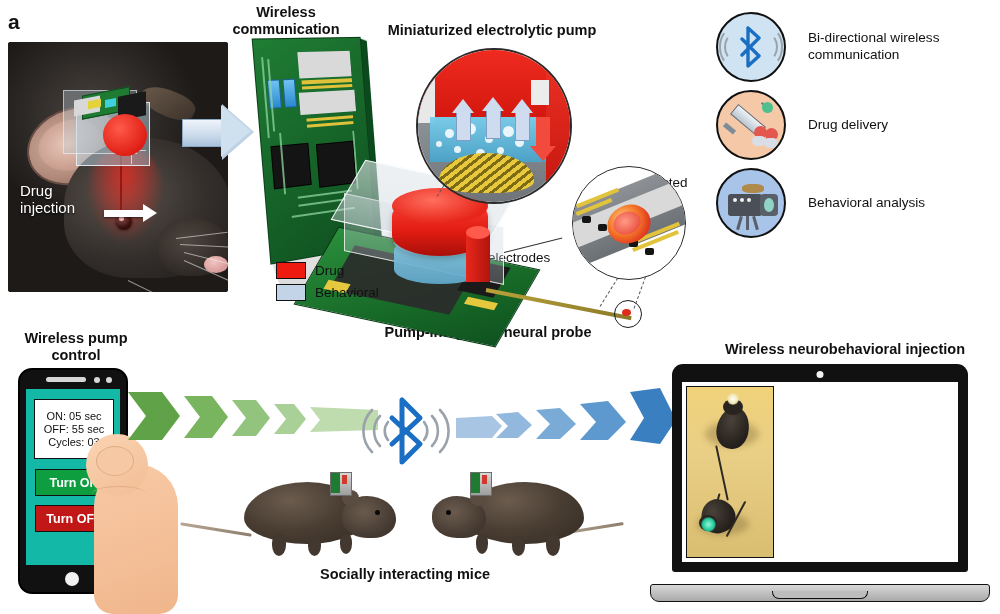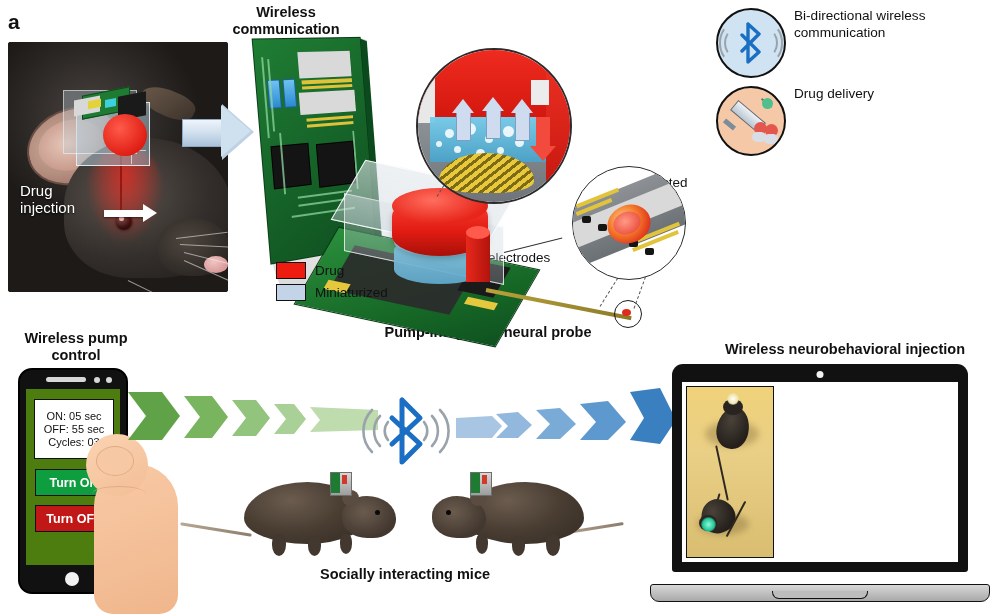--- a/index.html
+++ b/index.html
@@ -169,21 +169,21 @@
   .solid-leader{position:absolute;border-top:1.4px solid #333;transform-origin:left center;}
 
   
   #legend{left:276px;top:262px;}
   .lg-row{display:flex;align-items:center;gap:9px;margin-bottom:5px;}
   .lg-sw{width:28px;height:15px;border:1.6px solid #111;}
   .lg-txt{font-size:13.5px;}
 
   
   #features{left:716px;top:8px;width:280px;}
-  .feat{display:flex;align-items:flex-start;gap:8px;height:78px;}
+  .feat{display:flex;align-items:center;gap:22px;height:78px;}
   .feat-ic{width:66px;height:66px;border-radius:50%;border:2.4px solid #111;position:relative;flex:0 0 auto;overflow:hidden;}
   .feat-tx{font-size:13.6px;line-height:1.25;color:#111;}
   
   .bt-glyph{position:absolute;left:50%;top:50%;transform:translate(-50%,-50%);}
   .bt-arc{position:absolute;border:2.2px solid #9aa3ab;border-radius:50%;}
   
   .syr-body{position:absolute;width:34px;height:11px;background:linear-gradient(180deg,#eef2f6,#b9c6d2);
     border:1.4px solid #5c6b79;transform:rotate(40deg);left:12px;top:22px;}
   .syr-plunger{position:absolute;width:13px;height:5px;background:#7d8c99;transform:rotate(40deg);left:5px;top:34px;}
   .syr-needle{position:absolute;width:13px;height:2px;background:#6b7a88;transform:rotate(40deg);left:42px;top:14px;}
@@ -200,21 +200,21 @@
   .cam-lens{position:absolute;left:42px;top:24px;width:18px;height:22px;background:#5a6069;border-radius:4px;}
   .cam-glass{position:absolute;left:46px;top:28px;width:10px;height:14px;border-radius:50%;background:#8fd4c6;}
   .cam-dot{position:absolute;width:4px;height:4px;border-radius:50%;background:#f0f0f0;top:28px;}
   .cam-top{position:absolute;left:24px;top:14px;width:22px;height:9px;border-radius:40%;background:#b08a4a;}
   .cam-leg{position:absolute;width:3px;height:14px;background:#5a6069;top:46px;}
 
   
   #phone{left:18px;top:368px;width:106px;height:222px;background:#111;border-radius:14px;border:2px solid #000;}
   .ph-speak{position:absolute;left:26px;top:7px;width:40px;height:5px;border-radius:3px;background:#d8d8d8;}
   .ph-cam{position:absolute;width:6px;height:6px;border-radius:50%;background:#d8d8d8;top:7px;}
-  .ph-screen{position:absolute;left:6px;top:19px;width:94px;height:176px;background:#4d7c0f;}
+  .ph-screen{position:absolute;left:6px;top:19px;width:94px;height:176px;background:#14b8a6;}
   .ph-info{position:absolute;left:8px;top:10px;width:78px;height:58px;border:1.4px solid #111;background:#fff;
     display:flex;flex-direction:column;justify-content:center;align-items:center;gap:1px;}
   .ph-info div{font-size:11px;color:#111;}
   .ph-btn{position:absolute;left:9px;width:76px;height:25px;border:1.6px solid #111;display:flex;
     align-items:center;justify-content:center;color:#fff;font-size:12.5px;font-weight:bold;}
   #phone-btn-on{top:80px;background:#0f9e3f;}
   #phone-btn-off{top:116px;background:#c11717;}
   .ph-home{position:absolute;left:45px;bottom:6px;width:14px;height:14px;border-radius:50%;background:#f2f2f2;}
   
   #finger{left:86px;top:434px;width:92px;height:180px;}
@@ -309,20 +309,21 @@
     <div class="inj-arrow"></div>
   </div>
 
   <div class="abs" id="big-arrow">
     <div class="ba-shaft"></div>
       <div class="ba-head"></div>
       <div class="ba-head2"></div>
   </div>
 
   <div class="abs lbl" id="title-wireless-module">Wireless<br>communication<br>module</div>
+  <div class="abs lbl" id="title-pump">Miniaturized electrolytic pump</div>
   <div class="abs lbl" id="title-probe">Pump-integrated neural probe</div>
   <div class="abs" id="label-microelectrodes">Microelectrodes</div>
   <div class="abs" id="label-ejected-drug">Ejected<br>drug</div>
 
   <div class="abs" id="pcb-base"></div>
   <div class="abs" id="pcb-module">
     <div class="pcb-body"></div>
     <div class="pcb-edge"></div>
     <div class="pcb-pad" style="left:46px;top:14px;width:58px;height:26px;"></div>
     <div class="pcb-pad" style="left:44px;top:54px;width:62px;height:22px;"></div>
@@ -410,21 +411,21 @@
     <div class="ez-drop2"></div>
   </div>
 
   <div class="abs" id="legend">
     <div class="lg-row">
       <div class="lg-sw" style="background:#ee1c10;"></div>
       <div class="lg-txt">Drug</div>
     </div>
     <div class="lg-row">
       <div class="lg-sw" style="background:#c3d4e8;"></div>
-      <div class="lg-txt">Miniaturized</div>
+      <div class="lg-txt">Behavioral</div>
     </div>
   </div>
 
   <div class="abs" id="features">
 
     <div class="feat">
       <div class="feat-ic" style="background:#cfe3f2;">
         <div class="bt-arc" style="left:6px;top:20px;width:14px;height:22px;border-right-color:transparent;border-top-color:transparent;border-bottom-color:transparent;border-radius:50%;"></div>
         <div class="bt-arc" style="left:1px;top:14px;width:22px;height:34px;border-right-color:transparent;border-top-color:transparent;border-bottom-color:transparent;border-radius:50%;"></div>
         <div class="bt-arc" style="right:6px;top:20px;width:14px;height:22px;border-left-color:transparent;border-top-color:transparent;border-bottom-color:transparent;border-radius:50%;"></div>
@@ -444,20 +445,35 @@
         <div class="pill" style="left:44px;top:10px;width:11px;height:11px;background:#4fc08d;"></div>
         <div class="pill" style="left:36px;top:34px;width:13px;height:13px;background:#e4574f;"></div>
         <div class="pill" style="left:47px;top:36px;width:13px;height:13px;background:#e4574f;"></div>
         <div class="pill" style="left:34px;top:44px;width:14px;height:10px;border-radius:6px;background:#d8dde6;"></div>
         <div class="pill" style="left:46px;top:46px;width:14px;height:10px;border-radius:6px;background:#d8dde6;"></div>
       </div>
       <div class="feat-tx">Drug delivery</div>
     </div>
 
 
+    <div class="feat">
+      <div class="feat-ic" style="background:#a8c4e8;">
+        <div class="cam-top"></div>
+        <div class="cam-body"></div>
+        <div class="cam-lens"></div>
+        <div class="cam-glass"></div>
+        <div class="cam-dot" style="left:15px;"></div>
+        <div class="cam-dot" style="left:22px;"></div>
+        <div class="cam-dot" style="left:29px;"></div>
+        <div class="cam-leg" style="left:20px;transform:rotate(16deg);"></div>
+        <div class="cam-leg" style="left:28px;"></div>
+        <div class="cam-leg" style="left:36px;transform:rotate(-16deg);"></div>
+      </div>
+      <div class="feat-tx">Behavioral analysis</div>
+    </div>
   </div>
 
   <div class="abs lbl" id="title-pump-control">Wireless pump<br>control</div>
   <div class="abs" id="phone">
     <div class="ph-speak"></div>
     <div class="ph-cam" style="left:74px;"></div>
     <div class="ph-cam" style="left:86px;"></div>
     <div class="ph-screen">
       <div class="ph-info">
         <div>ON: 05 sec</div>

